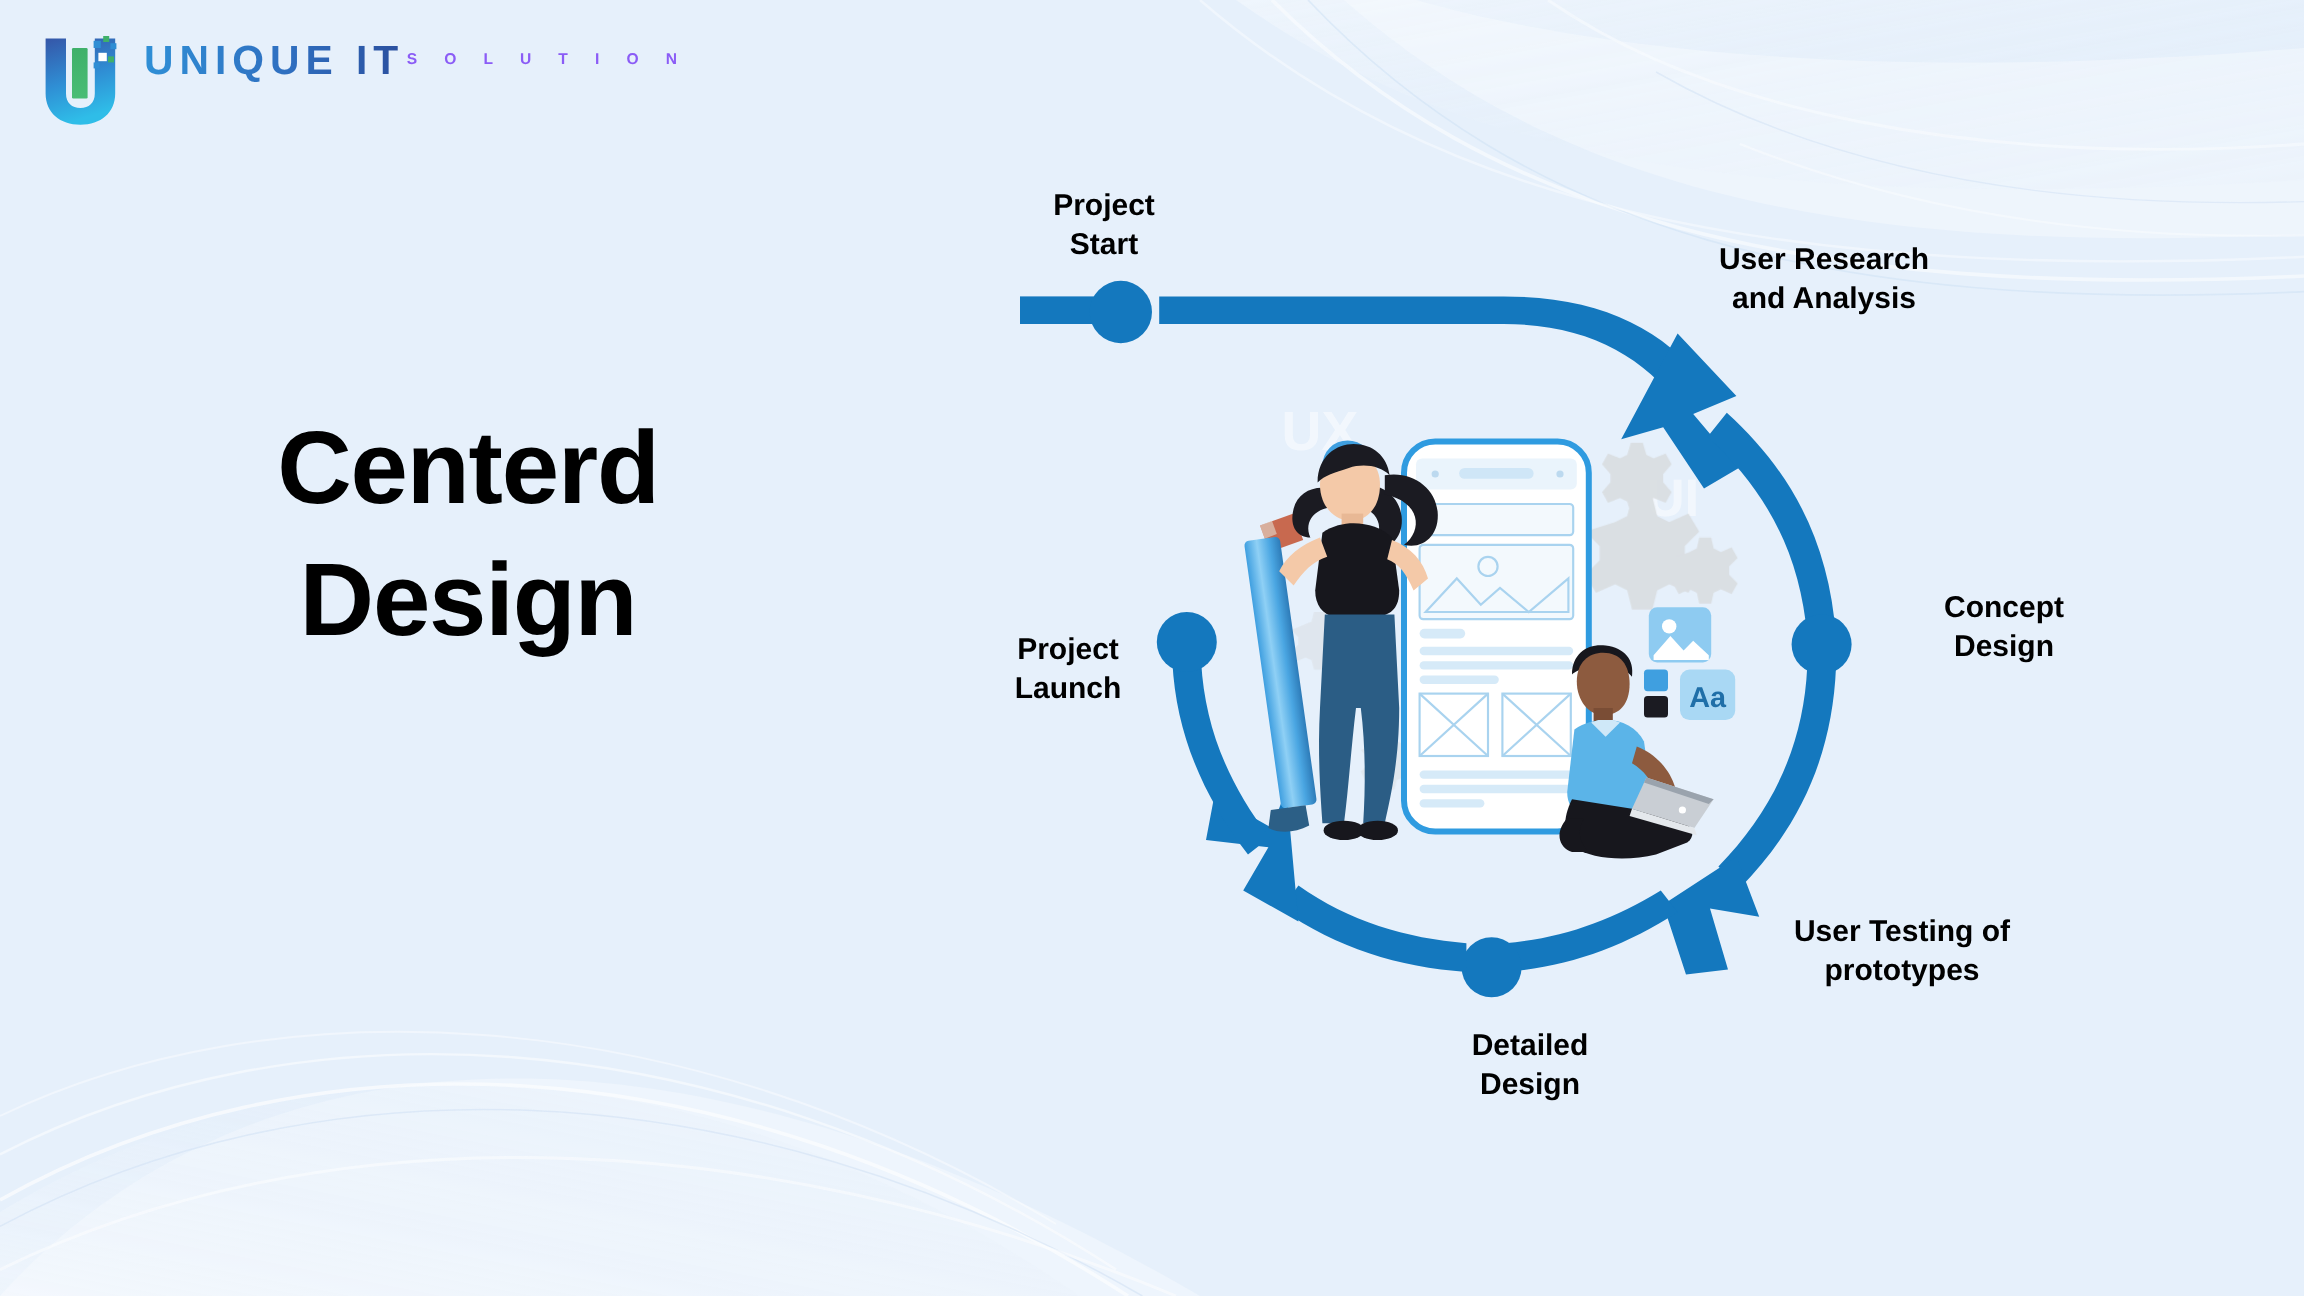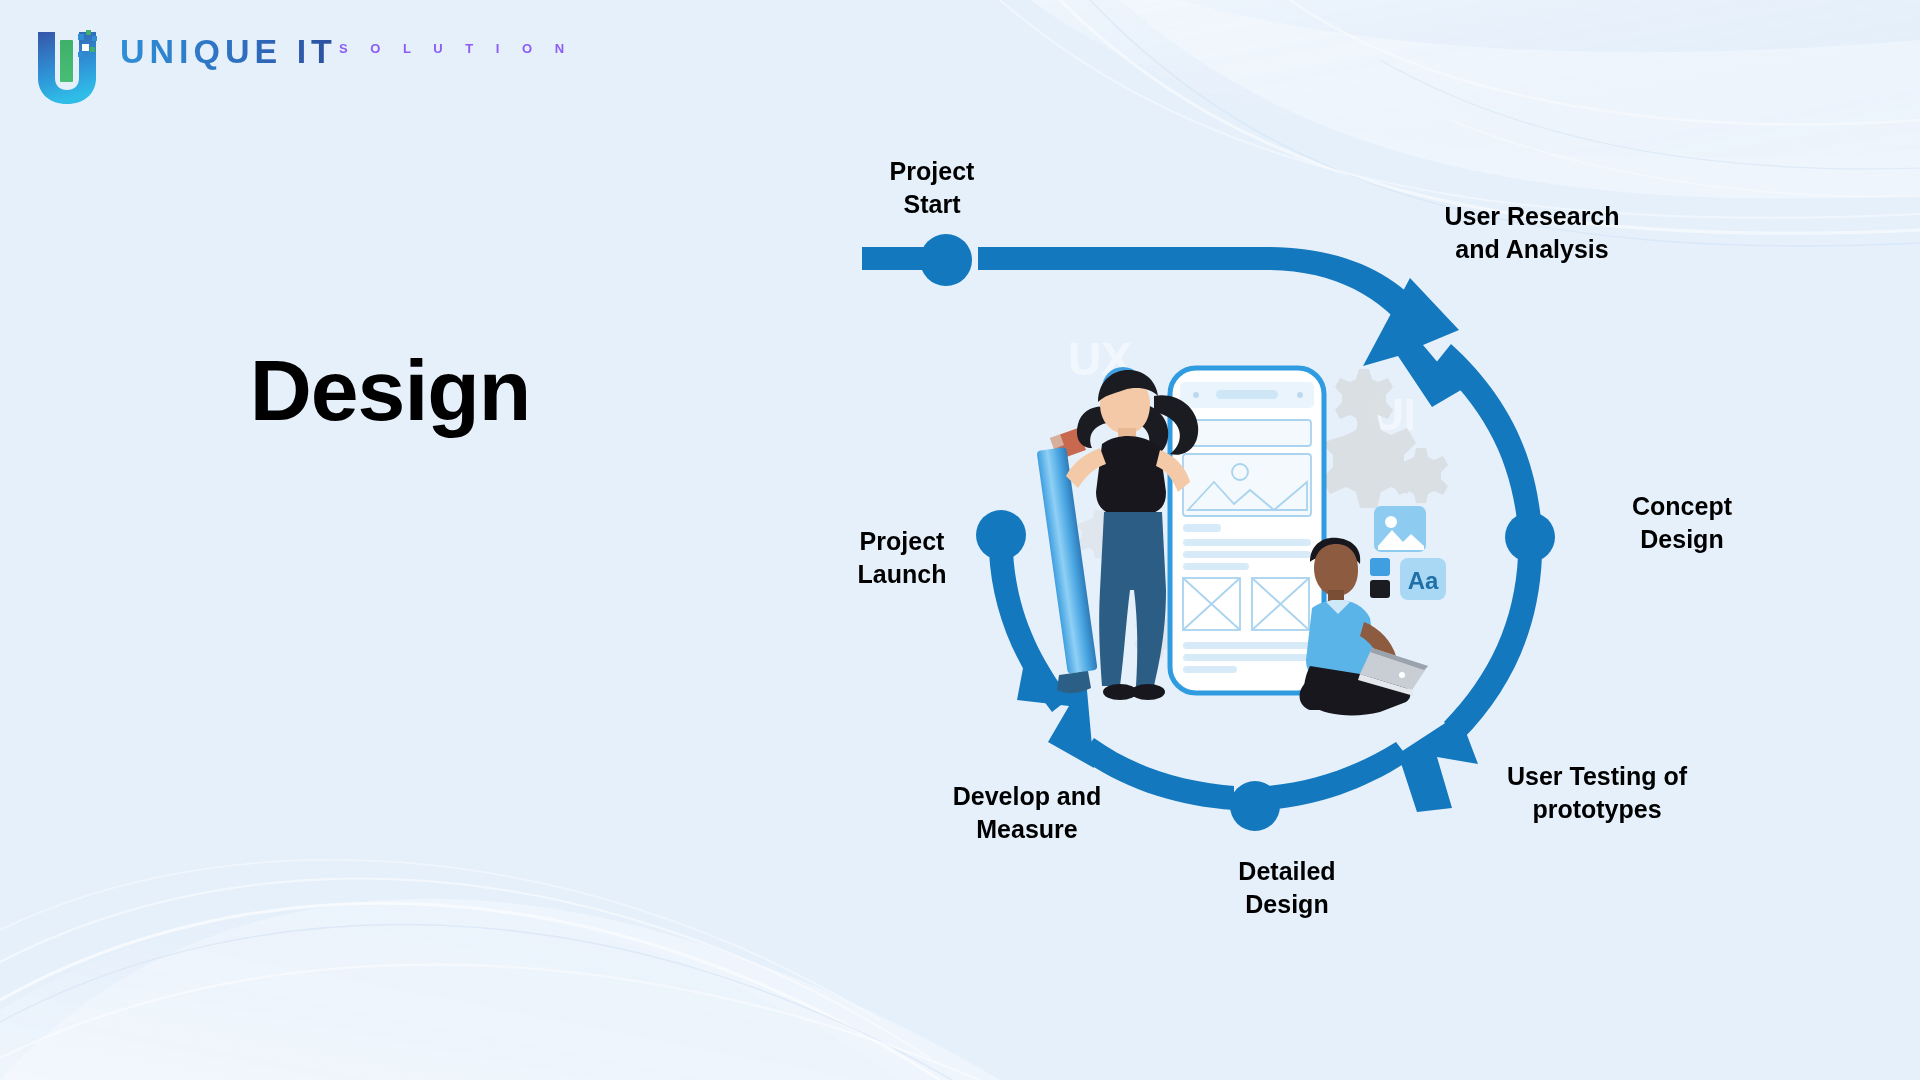--- a/index.html
+++ b/index.html
@@ -130,24 +130,25 @@
         <rect x="44" y="24" width="5" height="5" fill="#2f8ed4"></rect>
       </svg>
     </div>
     <div class="logo-text">
       <div class="logo-main">UNIQUE IT</div>
       <div class="logo-sub">S O L U T I O N</div>
     </div>
   </div>
 
   <div class="headline">
+    <span class="hl-line">Centerd</span>
     <span class="hl-line">Design</span>
   </div>
 
-  <div class="cycle" style="left:12px;top:0;width:1520px;height:1080px;">
+  <div class="cycle" style="left:0;top:0;width:1520px;height:1080px;">
     <svg width="1920" height="1080" viewBox="0 0 1920 1080" xmlns="http://www.w3.org/2000/svg">
       <g fill="#1478be">
 
         <rect x="850" y="247" width="70" height="23"></rect>
 
         <path d="M966,247 L1253,247 C1330,247 1386,272 1420,320 L1400,338
                  C1368,296 1322,270 1253,270 L966,270 Z"></path>
 
         <path d="M1398,278 L1447,330 L1411,345 L1449,390 L1420,407 L1386,356 L1351,366 Z"></path>
 
@@ -184,22 +185,20 @@
     <div class="node-label lbl-start">Project
 Start</div>
     <div class="node-label lbl-research">User Research
 and Analysis</div>
     <div class="node-label lbl-concept">Concept
 Design</div>
     <div class="node-label lbl-testing">User Testing of
 prototypes</div>
     <div class="node-label lbl-detailed">Detailed
 Design</div>
-    <div class="node-label lbl-develop">Develop and
-Measure</div>
     <div class="node-label lbl-launch">Project
 Launch</div>
   </div>
 
   <div class="illus">
     <svg width="430" height="400" viewBox="0 0 430 400" xmlns="http://www.w3.org/2000/svg">
       <defs>
         <linearGradient id="pencilG" x1="0" y1="0" x2="1" y2="0">
           <stop offset="0%" stop-color="#3f9fe0"></stop>
           <stop offset="35%" stop-color="#8fd0f5"></stop>

